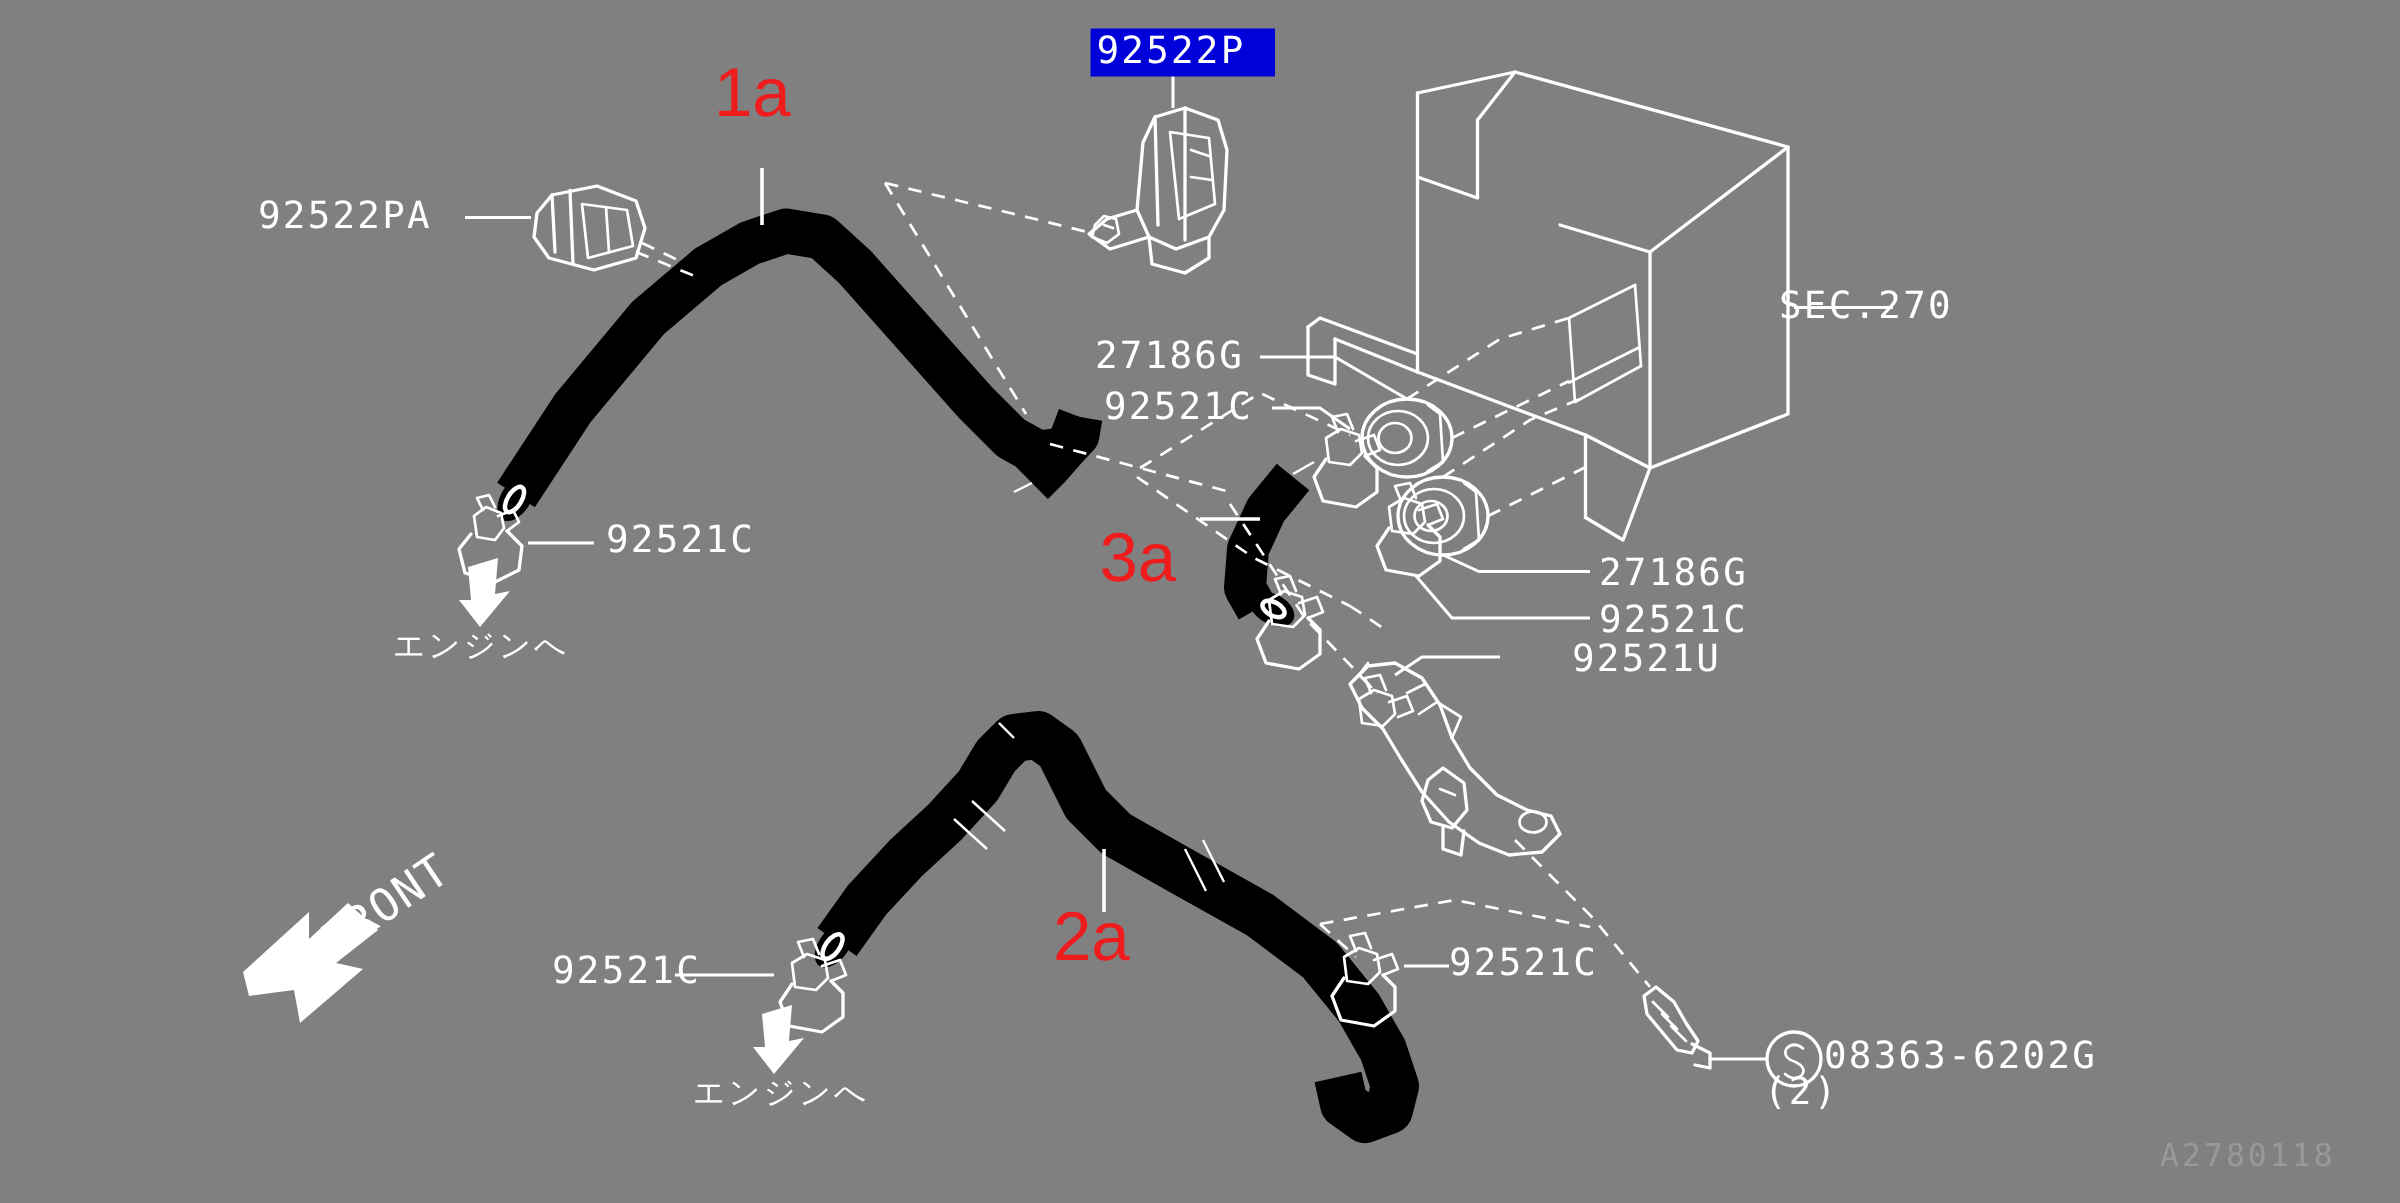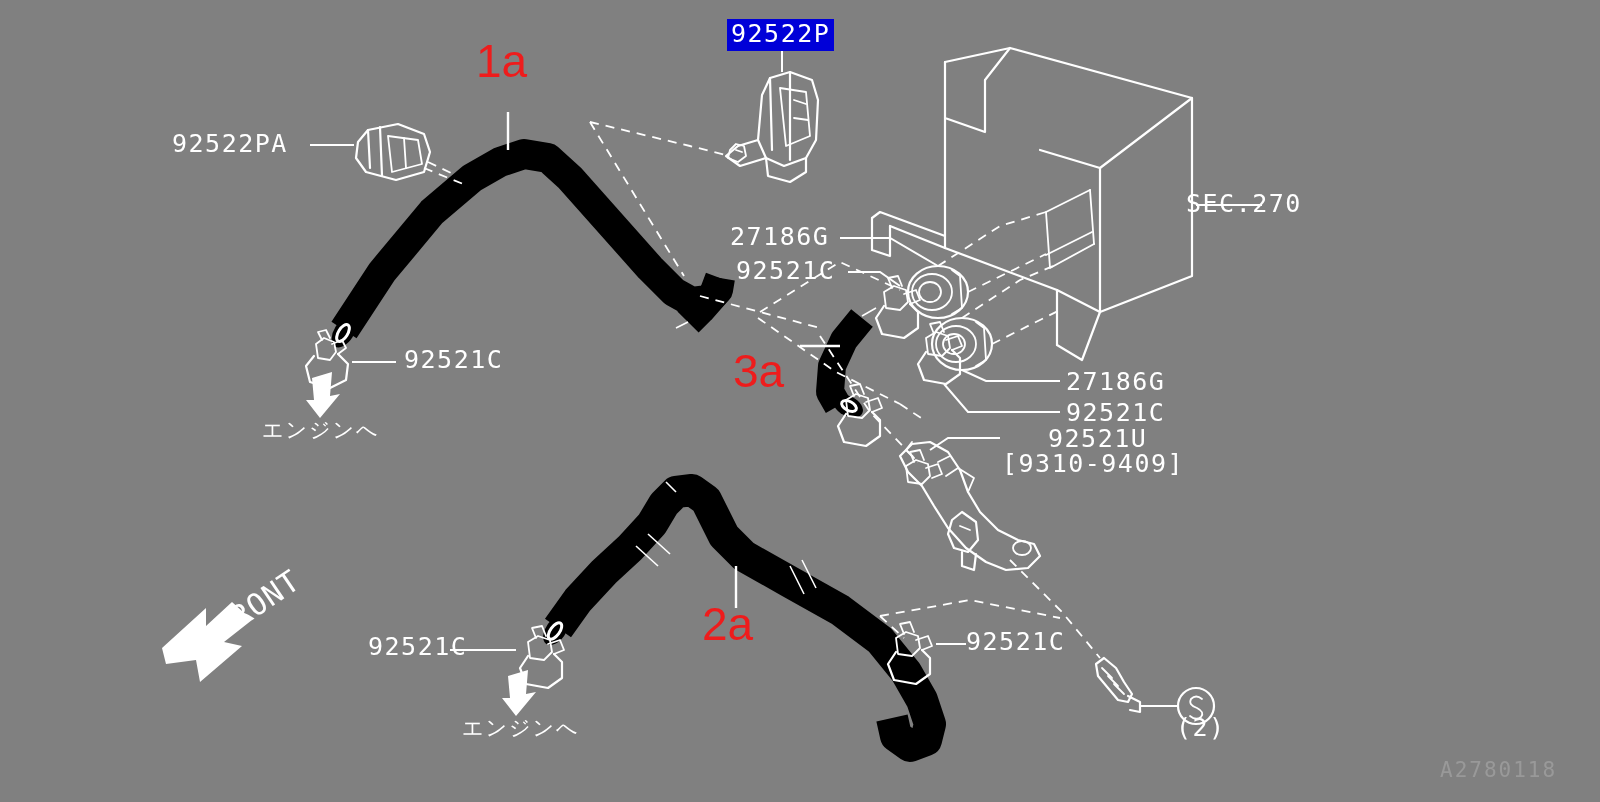--- a/index.html
+++ b/index.html
@@ -28,21 +28,21 @@
   }
   .lbl.jp{
     font-family:"DejaVu Sans", sans-serif;
     font-size:21px;
     letter-spacing:2px;
   }
   
   .lbl.hi{
     background:#0000d8;
     color:#ffffff;
-    padding:1px 4px 2px 4px;
+    padding:1px 20px 2px 4px;
   }
   
   .ann{
     position:absolute;
     color:#ee1c1c;
     font-family:"Liberation Sans", sans-serif;
     font-size:46px;
     font-weight:400;
     line-height:1;
     white-space:nowrap;
@@ -304,28 +304,28 @@
   <div class="lbl" style="left:736px; top:257px;">92521C</div>
 
   <div class="lbl" style="left:404px; top:346px;">92521C</div>
 
   <div class="lbl" style="left:1066px; top:368px;">27186G</div>
 
   <div class="lbl" style="left:1066px; top:399px;">92521C</div>
 
   <div class="lbl" style="left:1006px; top:425px;margin-left:42px;">92521U</div>
 
-  <div class="lbl" style="left:1002px; top:450px;">[9310-9409]</div>
 
   <div class="lbl" style="left:1186px; top:190px;">SEC.270</div>
 
   <div class="lbl" style="left:368px; top:633px;">92521C</div>
 
   <div class="lbl" style="left:966px; top:628px;">92521C</div>
 
+  <div class="lbl" style="left:1216px; top:690px;">08363-6202G</div>
 
   <div class="lbl" style="left:1176px; top:714px;">(2)</div>
 
   <div class="lbl jp" style="left:262px; top:418px;">エンジンへ</div>
 
   <div class="lbl jp" style="left:462px; top:716px;">エンジンへ</div>
 
   <div class="front-txt" style="left:208px; top:616px;">FRONT</div>
 
   <div class="ann" style="left:476px; top:38px;">1a</div>

